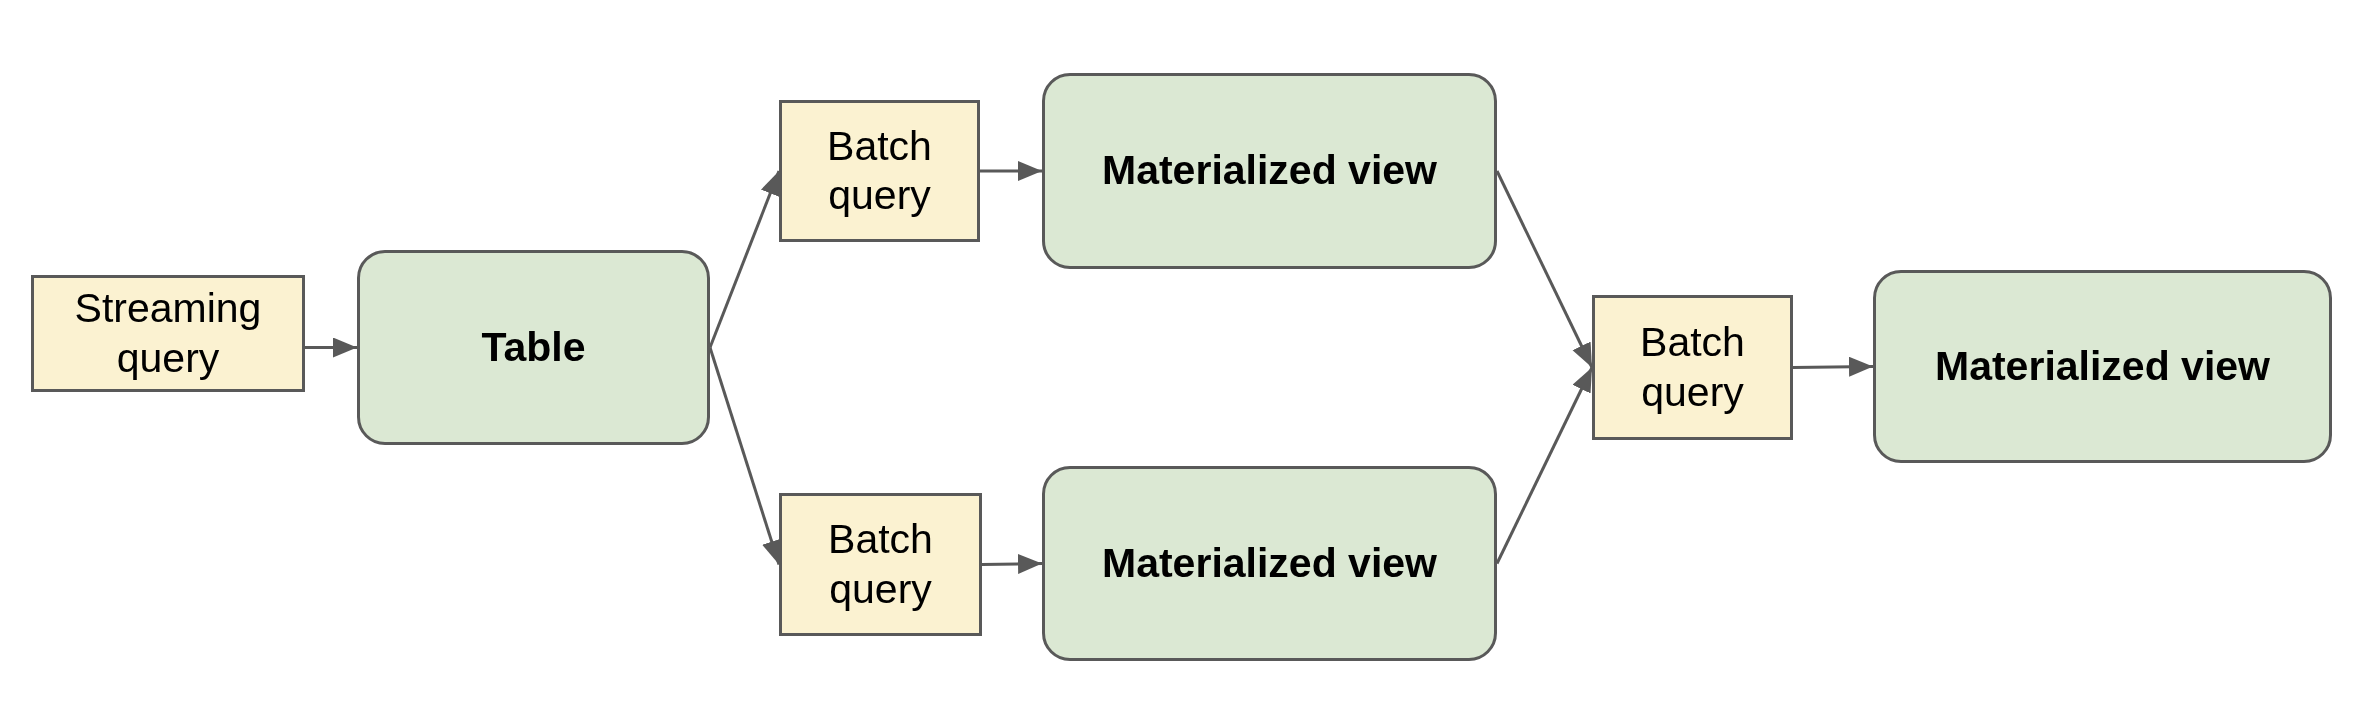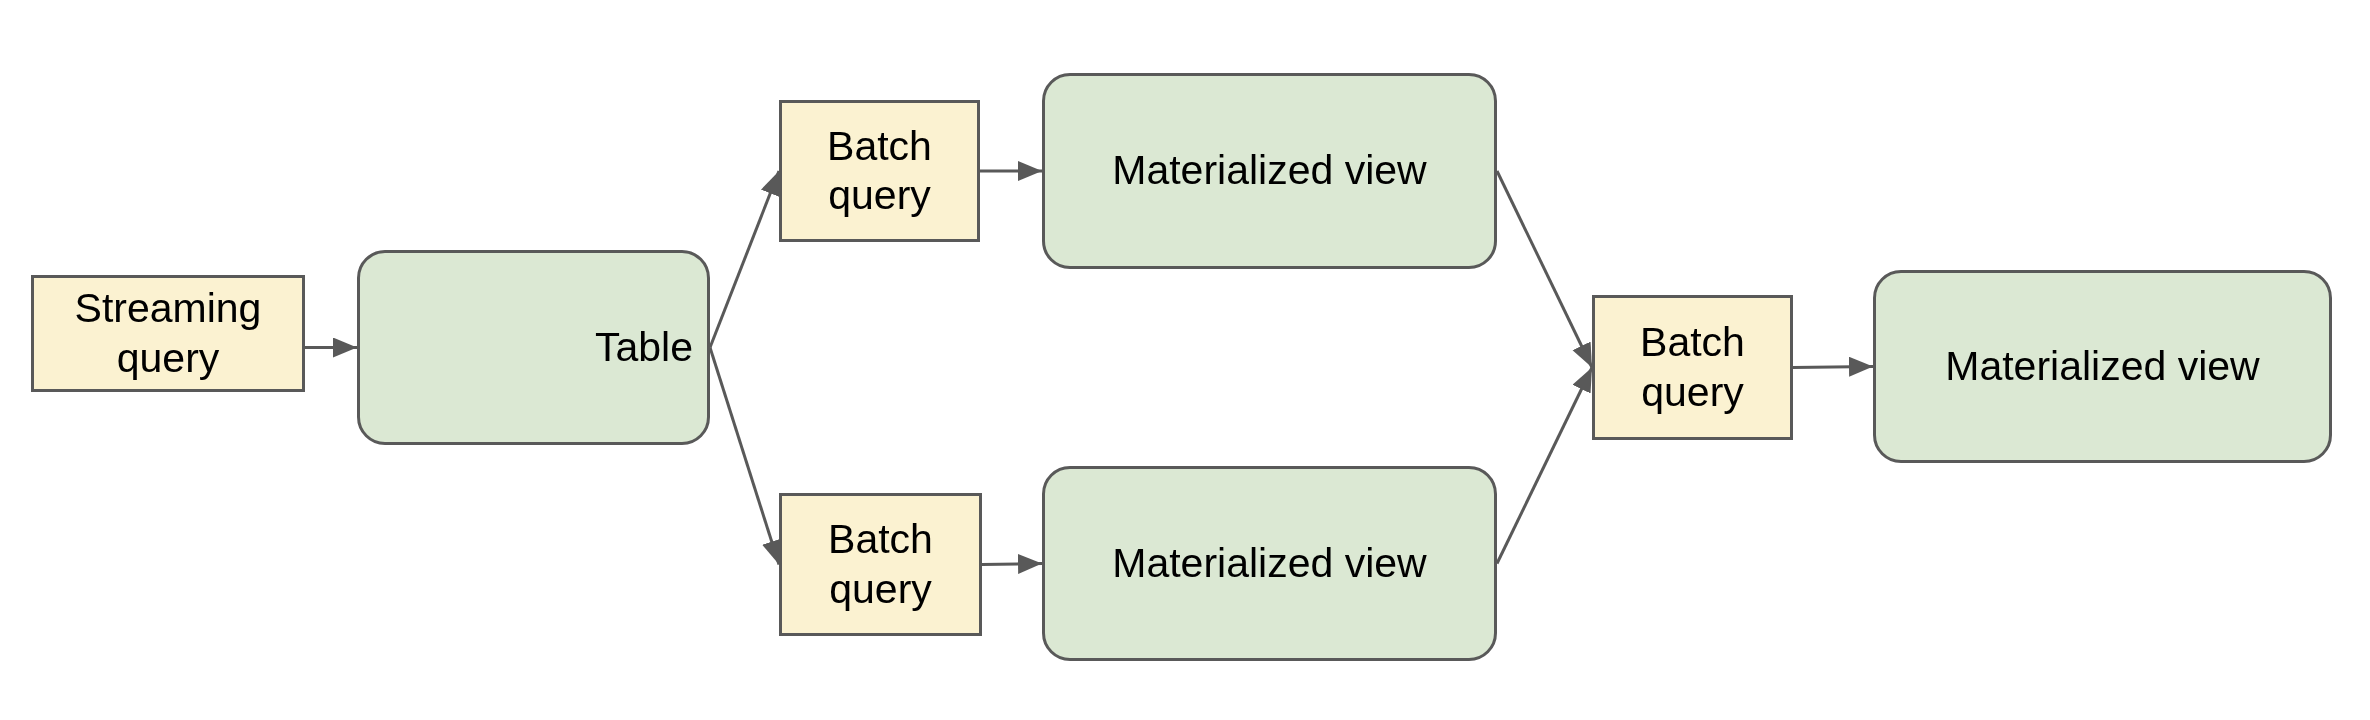--- a/index.html
+++ b/index.html
@@ -26,20 +26,21 @@
     align-items:center;
     justify-content:center;
     text-align:center;
     font-size:41px;
     line-height:1.2;
     color:#000000;
     padding:0 14px;
   }
   .node.rounded{
     border-radius:28px;
+    font-weight:bold;
   }
   .node .label{
     display:block;
     width:100%;
   }
 </style>
 </head>
 <body style="background: rgb(255, 255, 255);">
 
 <div class="canvas" style="width: 2370px; height: 720px;">
@@ -57,21 +58,21 @@
         <line x1="982" y1="564.5" x2="1042" y2="563.5" stroke="#595959" stroke-width="3" marker-end="url(#arrowhead)"></line>
         <line x1="1497" y1="171" x2="1592" y2="367.5" stroke="#595959" stroke-width="3" marker-end="url(#arrowhead)"></line>
         <line x1="1497" y1="563.5" x2="1592" y2="367.5" stroke="#595959" stroke-width="3" marker-end="url(#arrowhead)"></line>
         <line x1="1793" y1="367.5" x2="1873" y2="366.5" stroke="#595959" stroke-width="3" marker-end="url(#arrowhead)"></line>
       </g>
   </svg>
   <div id="nodes-layer">
       <div class="node rect" style="left: 31px; top: 275px; width: 274px; height: 117px; background: rgb(251, 242, 209); border-color: rgb(89, 89, 89); color: rgb(0, 0, 0);">
         <span class="label">Streaming query</span>
       </div>
-      <div class="node rounded" style="left: 357px; top: 250px; width: 353px; height: 195px; background: rgb(219, 232, 211); border-color: rgb(89, 89, 89); color: rgb(0, 0, 0); text-align: right;">
+      <div class="node rounded" style="left: 357px; top: 250px; width: 353px; height: 195px; background: rgb(219, 232, 211); border-color: rgb(89, 89, 89); color: rgb(0, 0, 0);">
         <span class="label">Table</span>
       </div>
       <div class="node rect" style="left: 779px; top: 100px; width: 201px; height: 142px; background: rgb(251, 242, 209); border-color: rgb(89, 89, 89); color: rgb(0, 0, 0);">
         <span class="label">Batch query</span>
       </div>
       <div class="node rounded" style="left: 1042px; top: 73px; width: 455px; height: 196px; background: rgb(219, 232, 211); border-color: rgb(89, 89, 89); color: rgb(0, 0, 0);">
         <span class="label">Materialized view</span>
       </div>
       <div class="node rect" style="left: 779px; top: 493px; width: 203px; height: 143px; background: rgb(251, 242, 209); border-color: rgb(89, 89, 89); color: rgb(0, 0, 0);">
         <span class="label">Batch query</span>

